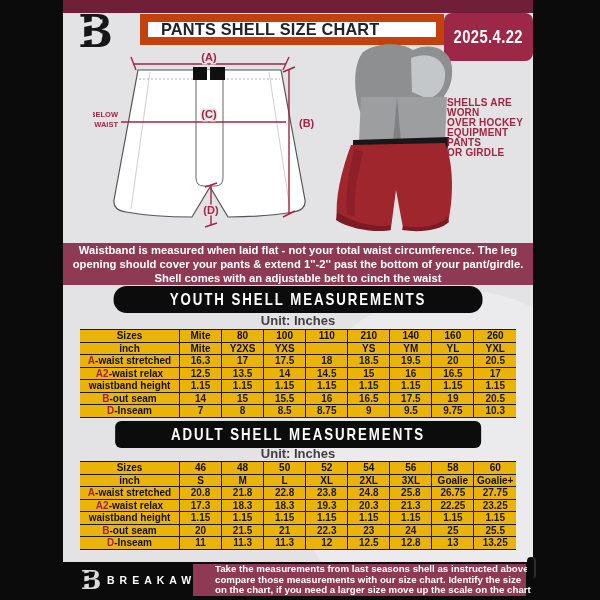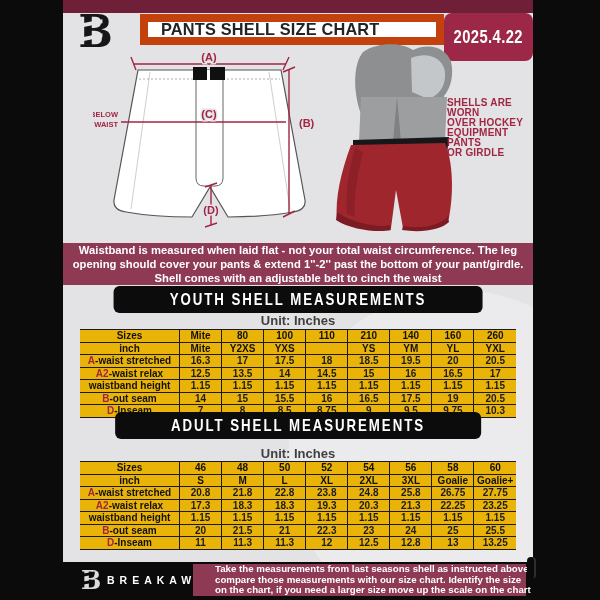--- a/index.html
+++ b/index.html
@@ -71,22 +71,22 @@
   
   .pill{
     position:absolute;left:50%;transform:translateX(-50%);
     background:#0c0c0c;border-radius:6px;height:27px;padding:0 20px;
     display:flex;align-items:center;justify-content:center;
   }
   .pill span{
     color:#fff;font-weight:700;font-size:17px;letter-spacing:2.5px;
     transform:scaleX(.78);white-space:nowrap;
   }
-  .pill.youth{top:286px;}
-  .pill.adult{top:412px;justify-content:flex-end;}
+  .pill.youth{top:286px;border-radius:13px;}
+  .pill.adult{top:421px;justify-content:flex-end;}
   .unit{
     position:absolute;left:0;width:470px;text-align:center;
     font-size:13px;font-weight:700;color:var(--text-gray);
   }
   .unit.youth{top:313px;}
   .unit.adult{top:446px;}
   
   .tbl-wrap{position:absolute;left:17px;width:436px;background:#eab308;}
   .tbl-wrap.youth{top:329px;}
   .tbl-wrap.adult{top:461px;}

